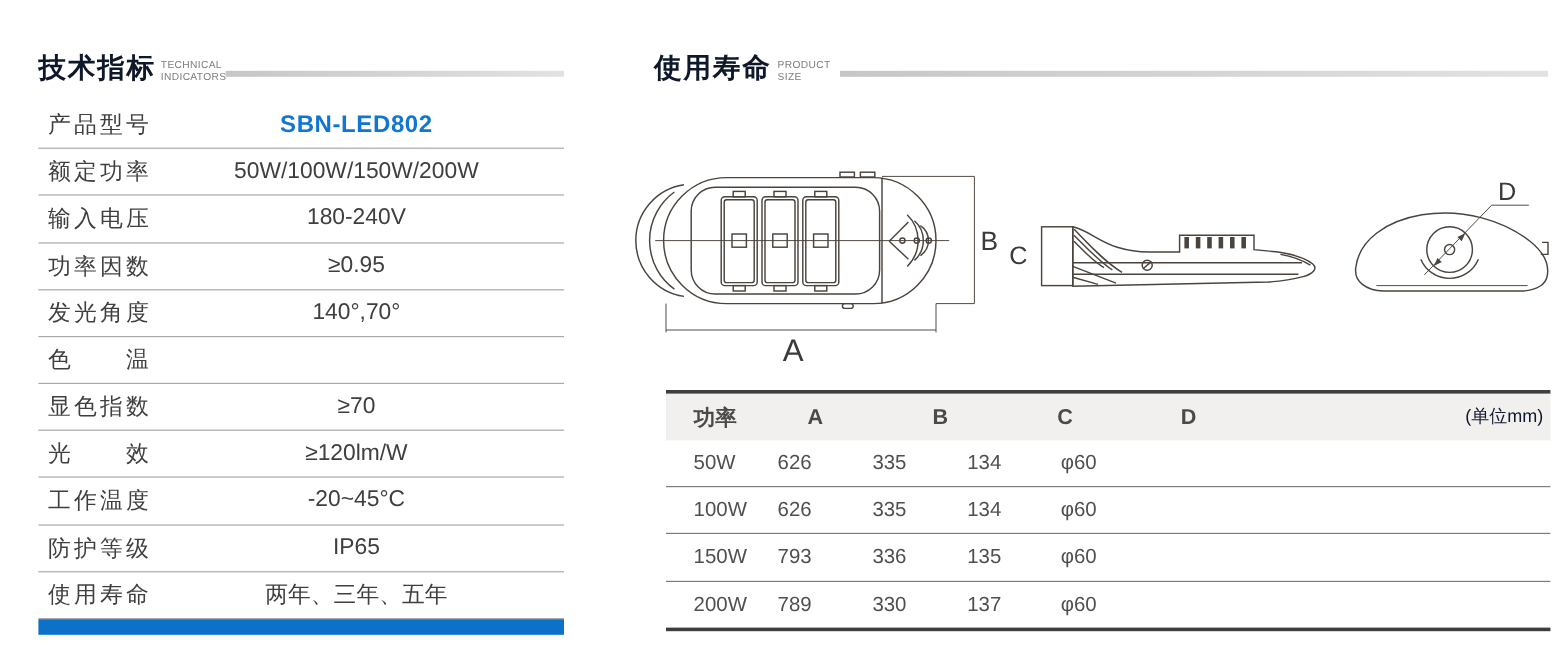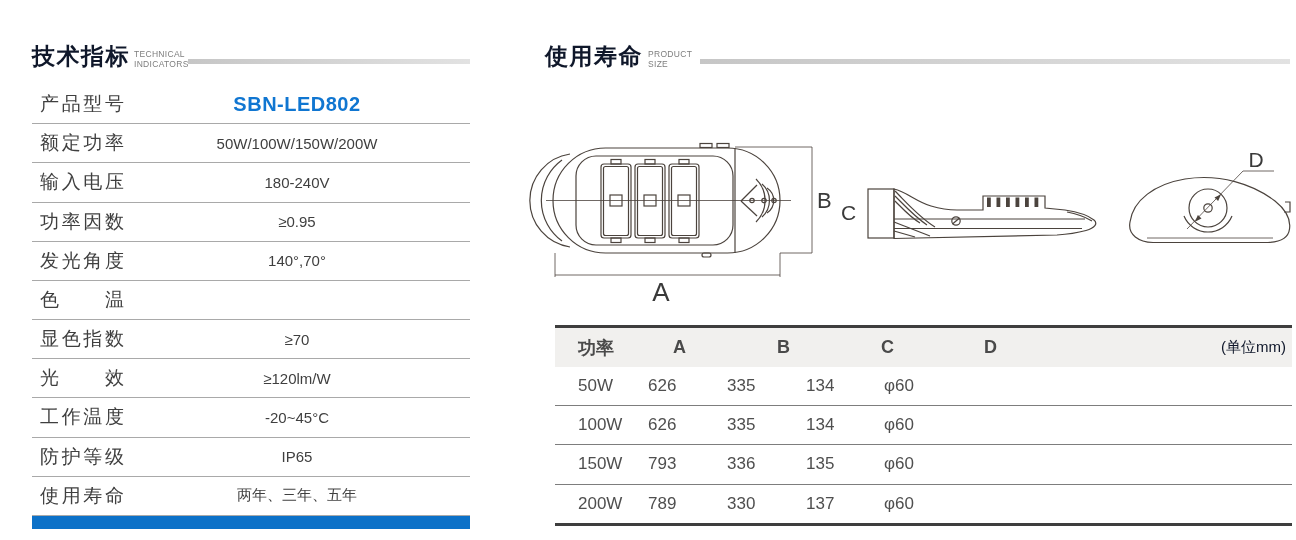--- a/index.html
+++ b/index.html
@@ -11,21 +11,21 @@
   .sec-title{font-size:23px;font-weight:bold;color:#0f172a;letter-spacing:1.5px;margin:0;}
   .sec-sub{font-size:8.5px;line-height:10px;color:#7e7e7e;letter-spacing:0.3px;}
   .sec-rule{height:5px;background:linear-gradient(to right,#c6c6c6,#e2e2e2);}
 
   
   .spec-table{left:32px;top:85px;width:438px;}
   .spec-row{display:flex;align-items:center;height:38.18px;border-bottom:1px solid #a9a9a9;}
   .spec-row:last-of-type{border-bottom:none;}
   .spec-label{display:inline-block;width:84px;margin-left:8px;font-size:19px;color:#3f3f3f;
               text-align:justify;text-align-last:justify;}
-  .spec-value{flex:1;text-align:center;font-size:15px;color:#3f3f3f;}
+  .spec-value{flex:1;text-align:center;font-size:19px;color:#3f3f3f;}
   .spec-value.model{color:#1076d1;font-weight:bold;font-size:20px;letter-spacing:0.5px;}
   .blue-bar{height:13px;background:#0c71c8;}
 
   
   .size-table{left:555px;top:325px;width:737px;}
   .size-head{display:flex;align-items:center;height:39px;background:#f1f0ee;
              border-top:3px solid #3e3e3e;font-weight:bold;font-size:18px;color:#4a4a4a;gap:25px;}
   .size-row{display:flex;align-items:center;height:38.2px;border-bottom:1px solid #7d7d7d;
             font-size:17px;color:#4f4f4f;}
   .size-row:last-of-type{border-bottom:3px solid #3e3e3e;}

